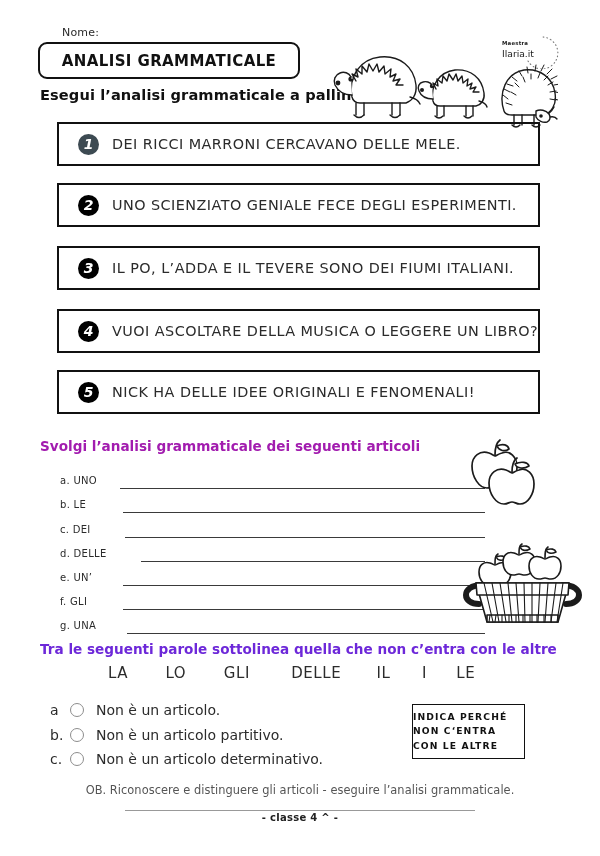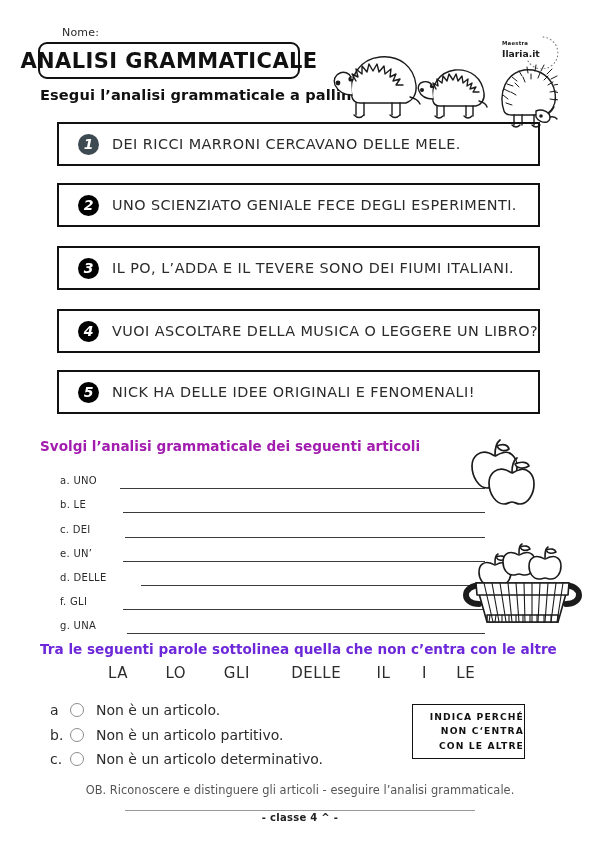--- a/index.html
+++ b/index.html
@@ -35,21 +35,21 @@
     width: 262px;
     height: 37px;
     border: 2.4px solid #111;
     border-radius: 9px;
     box-sizing: border-box;
     display: flex;
     align-items: center;
     justify-content: center;
   }
   #title-text {
-    font-size: 21px;
+    font-size: 15px;
     font-weight: bold;
     letter-spacing: .4px;
     color: #111;
     white-space: nowrap;
     text-align: right;
   }
   #instr-1 {
     position: absolute;
     left: 40px;
     top: 86px;
@@ -69,21 +69,21 @@
     height: 36px;
   }
   #logo .l1, #logo .l2 {
     position: absolute;
     left: 4px;
     font-family: "DejaVu Sans", "Liberation Sans", sans-serif;
     color: #1b1b1b;
     white-space: nowrap;
   }
   #logo .l1 { top: 7px;  font-size: 5.4px; font-weight: bold; letter-spacing: .2px;}
-  #logo .l2 { top: 15px; font-size: 9.2px; font-weight: bold;}
+  #logo .l2 { top: 15px; font-size: 9.2px; font-weight: normal;}
 
   
   #hedgehogs {
     position: absolute;
     left: 326px;
     top: 37px;
     width: 232px;
     height: 92px;
     pointer-events: none;
   }
@@ -231,21 +231,21 @@
   #hint-box {
     position: absolute;
     left: 412px;
     top: 704px;
     width: 113px;
     height: 55px;
     border: 1.8px solid #111;
     box-sizing: border-box;
     display: flex;
     flex-direction: column;
-    align-items: flex-end;
+    align-items: flex-start;
     justify-content: center;
   }
   #hint-box div {
     font-size: 9.2px;
     font-weight: bold;
     letter-spacing: 1.1px;
     color: #111;
     line-height: 1.55;
     white-space: nowrap;
   }
@@ -378,26 +378,26 @@
     </div>
     <div class="art-row">
       <span class="art-label">b. LE</span>
       <span class="art-line" style="width:362px;"></span>
     </div>
     <div class="art-row">
       <span class="art-label">c. DEI</span>
       <span class="art-line" style="width:360px;"></span>
     </div>
     <div class="art-row">
+      <span class="art-label">d. DELLE</span>
+      <span class="art-line" style="width:344px;"></span>
+    </div>
+    <div class="art-row">
       <span class="art-label">e. UN’</span>
       <span class="art-line" style="width:362px;"></span>
-    </div>
-    <div class="art-row">
-      <span class="art-label">d. DELLE</span>
-      <span class="art-line" style="width:344px;"></span>
     </div>
     <div class="art-row">
       <span class="art-label">f. GLI</span>
       <span class="art-line" style="width:362px;"></span>
     </div>
     <div class="art-row">
       <span class="art-label">g. UNA</span>
       <span class="art-line" style="width:358px;"></span>
     </div>
   </div>

